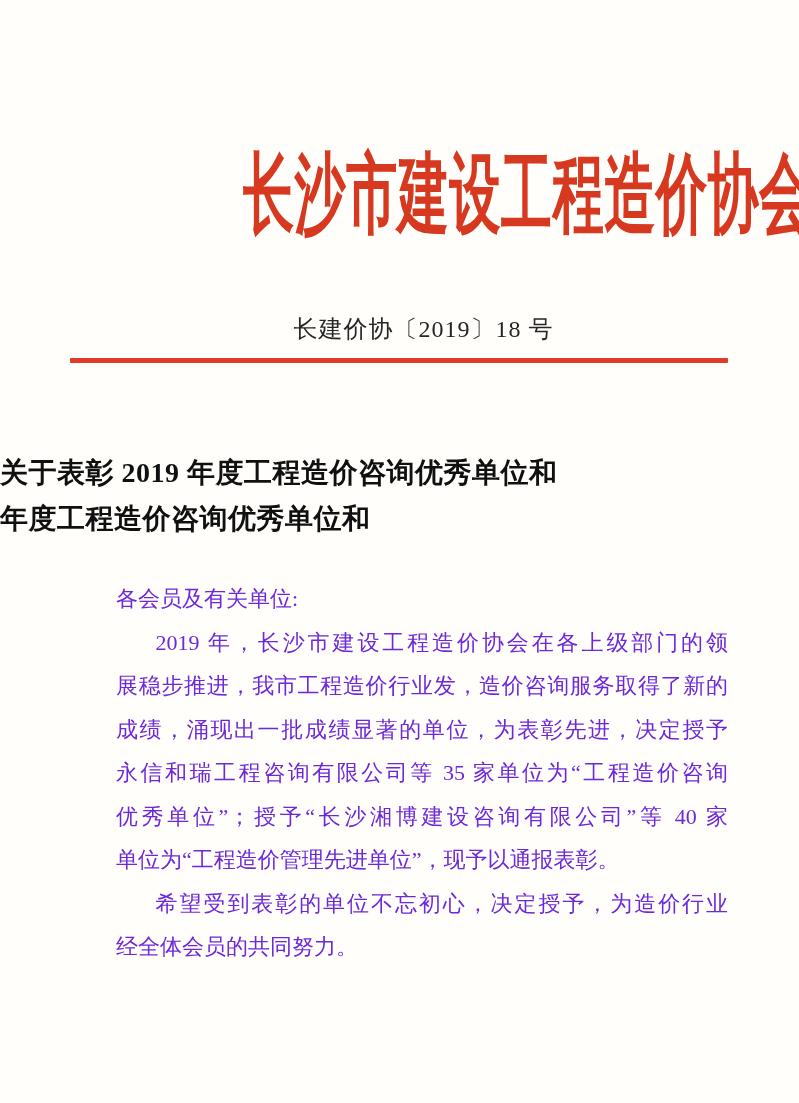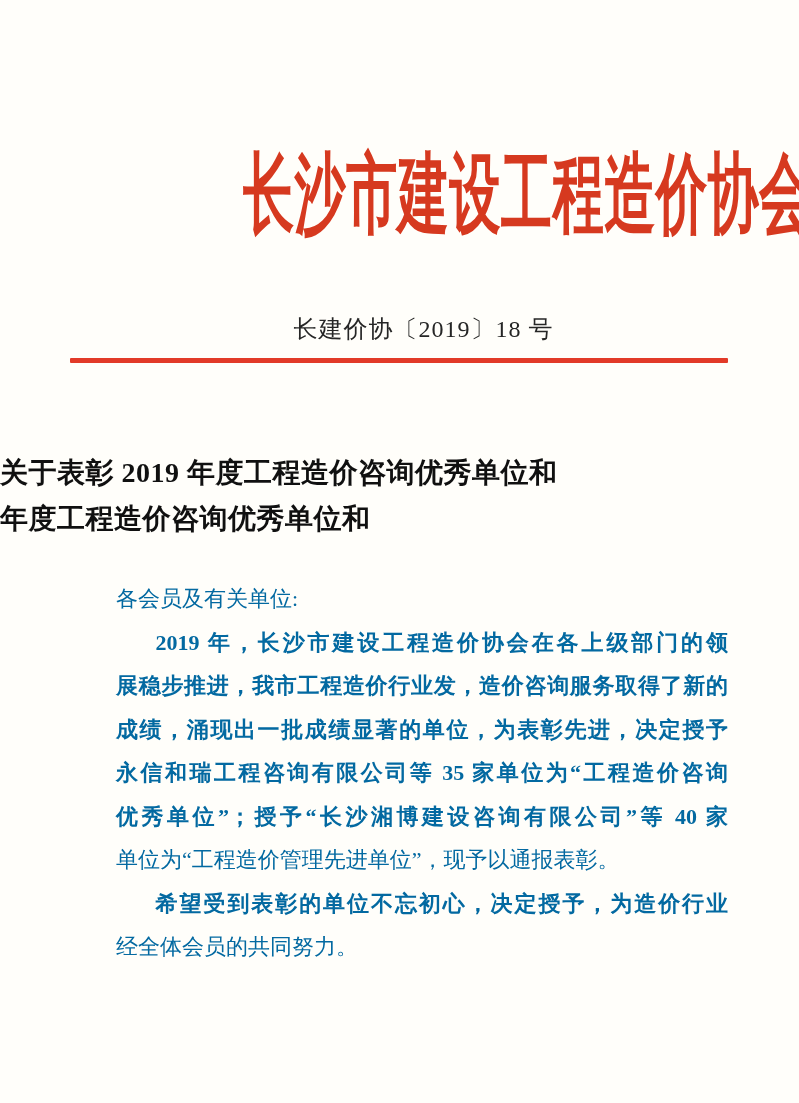--- a/index.html
+++ b/index.html
@@ -71,31 +71,30 @@
     letter-spacing: 0.5px;
   }
   
   .body-text {
     position: absolute;
     top: 577px;
     left: 116px;
     width: 612px;
     font-size: 22px;
     line-height: 43.5px;
-    color: #0369a1;
+    color: #6d28d9;
   }
   .body-text .line {
     height: 43.5px;
     white-space: nowrap;
   }
   .body-text .line.fill {
     white-space: normal;
     text-align: justify;
     text-align-last: justify;
-    font-weight: bold;
   }
   .body-text .line.indent {
     text-indent: 1.8em;
   }
 </style>
 </head>
 <body>
 
 <div class="page">
 

